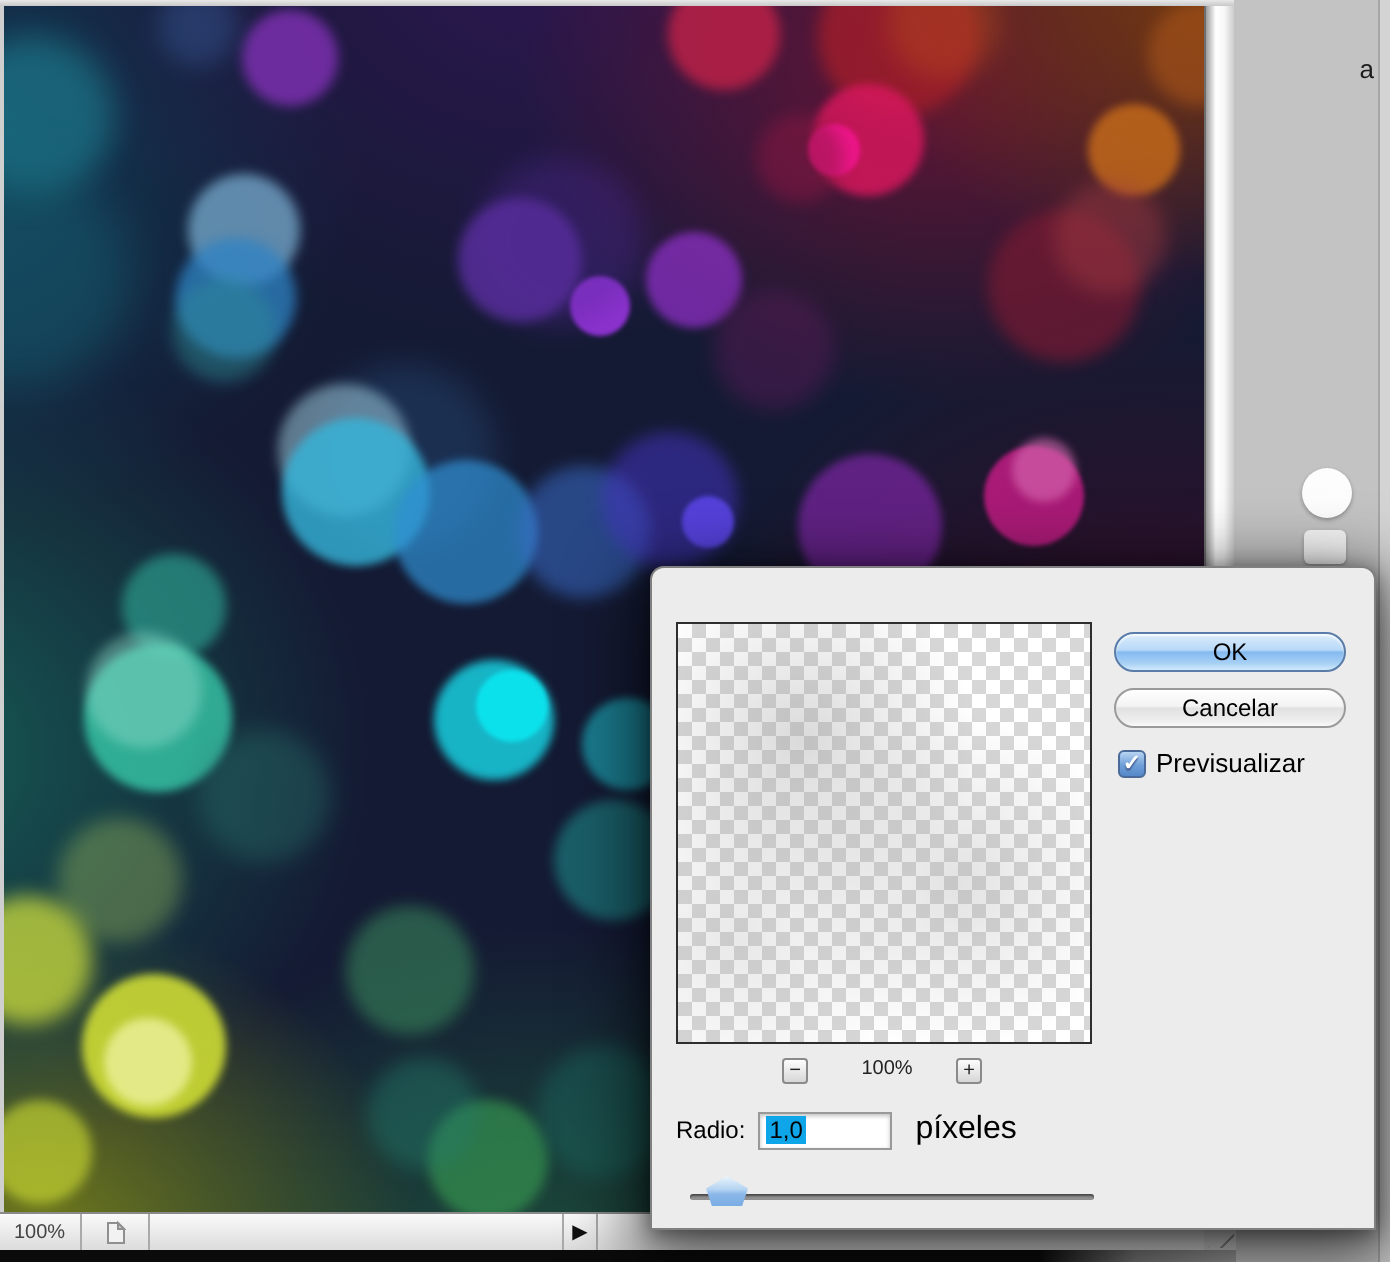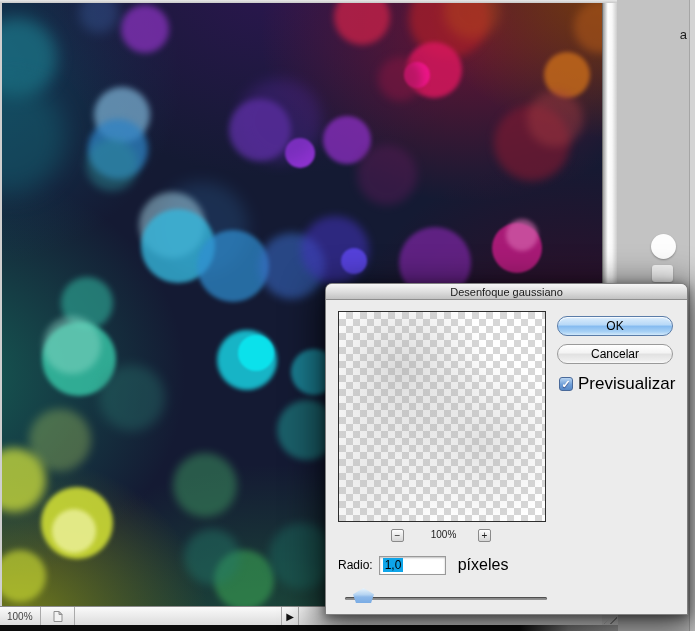--- a/index.html
+++ b/index.html
@@ -89,21 +89,21 @@
       background:linear-gradient(#dcedfc 0%,#b7d8f7 45%,#84baf0 50%,#a8d1f5 82%,#d2e9fb 100%);
       box-shadow:inset 0 1px 1px rgba(255,255,255,.8);}
   .cancel{top:60px;border:1px solid #9a9a9a;
       background:linear-gradient(#ffffff 0%,#f3f3f3 45%,#e1e1e1 50%,#efefef 88%,#fafafa 100%);}
   .check-row{position:absolute;left:233px;top:90px;display:flex;align-items:center;gap:5px;}
   .checkbox{width:14px;height:14px;border:1px solid #4a6a9a;border-radius:3px;box-sizing:border-box;
       background:linear-gradient(#b8d4f2,#6f9fd8 55%,#5588c8);
       display:flex;align-items:center;justify-content:center;
       color:#fff;font-size:11px;font-weight:bold;line-height:12px;
       text-shadow:0 1px 1px rgba(0,0,60,.55);}
-  .cb-label{font-size:17px;color:#000;}
+  .cb-label{font-size:13px;color:#000;}
   .radius-row{position:absolute;left:12px;top:271px;height:20px;display:flex;align-items:center;gap:6px;}
   .radius-input{width:67px;height:19px;background:#fff;border:1px solid #999;box-sizing:border-box;
       box-shadow:inset 0 1px 2px rgba(0,0,0,.25);display:flex;align-items:center;padding-left:3px;}
   .sel{background:#0ea5e9;font-size:12px;padding:0 2px;}
   .unit{font-size:16px;margin-left:6px;}
   .slider{position:absolute;left:14px;top:303px;width:212px;height:18px;}
   .track{position:absolute;left:5px;top:10px;width:202px;height:3px;background:#909090;
       border-radius:2px;box-shadow:inset 0 1px 1px rgba(0,0,0,.5);}
   .thumb{position:absolute;left:13px;top:1px;width:21px;height:15px;
       clip-path:polygon(50% 0%,100% 42%,86% 100%,14% 100%,0% 42%);
@@ -195,23 +195,20 @@
     <div class="sb-div" style="left:298px"></div>
   </div>
 
   <div class="grip-cell">
     <div class="grip"></div>
   </div>
 
   <div class="bottom-strip"></div>
 
   <div class="dialog">
-    <div class="dialog-title">
-      <span>Desenfoque gaussiano</span>
-    </div>
 
     <div class="preview"></div>
 
     <button class="mini-btn zoom-out">−</button>
     <span class="zoom-level">100%</span>
     <button class="mini-btn zoom-in">+</button>
 
     <button class="aqua cancel">Cancelar</button>
     <button class="aqua ok">OK</button>
 

